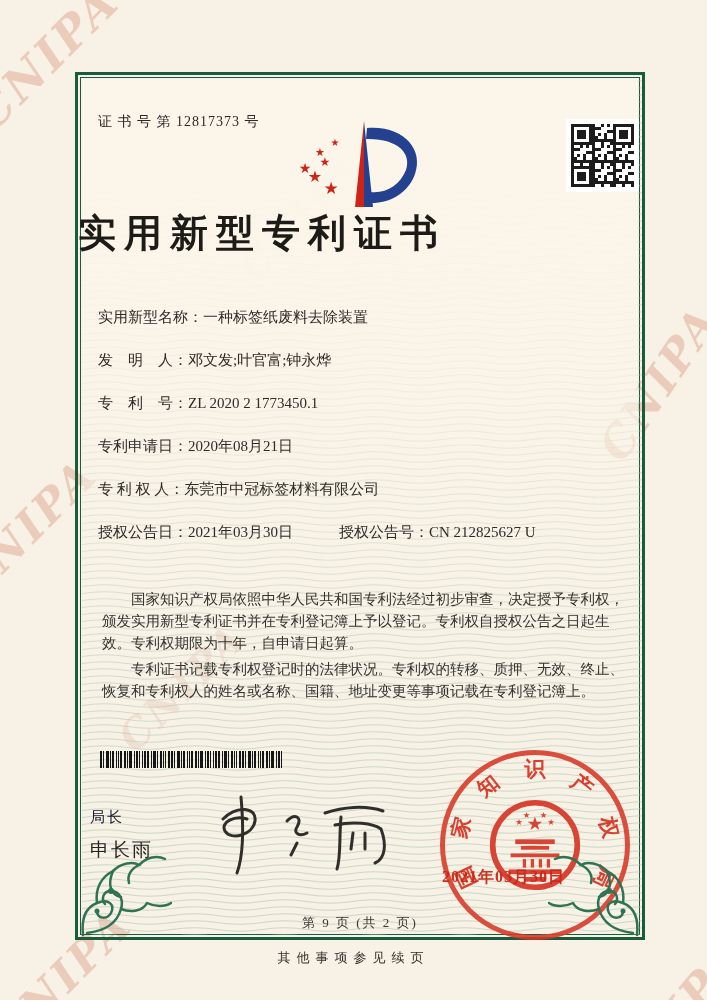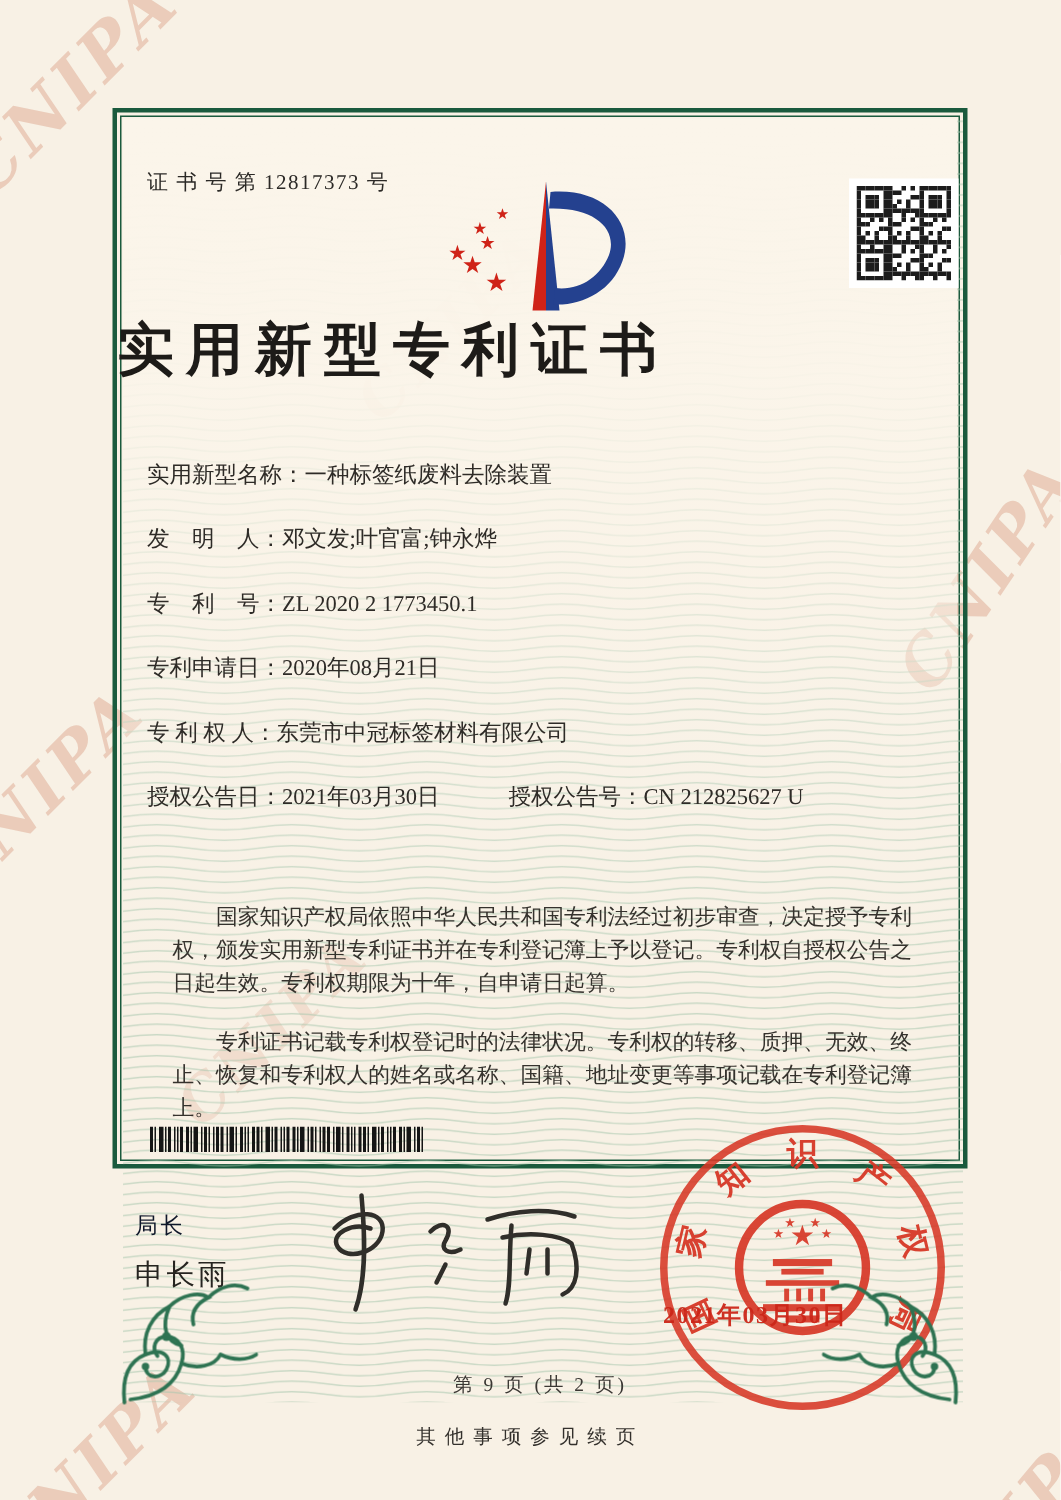--- a/index.html
+++ b/index.html
@@ -9,21 +9,21 @@
   .wm{position:absolute;z-index:1;font-family:"DejaVu Serif",serif;font-weight:bold;font-style:italic;
       color:rgba(222,168,143,0.5);letter-spacing:3px;transform-origin:0 50%;white-space:nowrap;pointer-events:none;}
   .wm1{left:-18px;top:95px;font-size:46px;transform:rotate(-45deg);}
   .wm2{left:245px;top:250px;font-size:40px;transform:rotate(-45deg);color:rgba(222,168,143,0.28);}
   .wm3{left:610px;top:430px;font-size:44px;transform:rotate(-56deg);}
   .wm4{left:-35px;top:565px;font-size:44px;transform:rotate(-45deg);}
   .wm5{left:125px;top:720px;font-size:40px;transform:rotate(-45deg);color:rgba(222,168,143,0.26);}
   .wm6{left:0px;top:1015px;font-size:44px;transform:rotate(-45deg);}
   .wm7{left:618px;top:1060px;font-size:46px;transform:rotate(-50deg);}
   
-  .frame{position:absolute;left:75px;top:72px;width:570px;height:707px;z-index:2;
+  .frame{position:absolute;left:75px;top:72px;width:570px;height:868px;z-index:2;
          border:3px solid #1a5a3d;box-sizing:border-box;}
   .frame-inner{position:absolute;inset:2px;border:1px solid #1a5a3d;pointer-events:none;}
   .waves{position:absolute;inset:4px;z-index:0;}
   .tint{position:absolute;inset:4px;z-index:1;
         background:linear-gradient(180deg,#fbf5ea 0%,rgba(251,245,234,0.93) 25%,rgba(251,245,234,0.55) 45%,rgba(248,246,238,0.18) 65%,rgba(244,246,240,0) 85%);}
   .content{position:absolute;inset:0;z-index:2;}
   .corner{position:absolute;z-index:3;top:772px;}
   .corner-left{left:-1px;}
   .corner-right{right:-1px;transform:scaleX(-1);}
   
@@ -33,21 +33,21 @@
   .title{position:absolute;left:0;right:0;top:133px;text-align:left;font-size:38px;font-weight:bold;
          letter-spacing:8px;color:#1d1b18;}
   
   .fields{position:absolute;left:20px;top:220px;width:540px;font-size:15px;}
   .f-row{height:43px;white-space:pre;display:flex;align-items:center;line-height:20px;}
   .f-label{color:#2e2b27;}
   .f-value{color:#2e2b27;}
   .pair2{margin-left:46px;}
   
   .body-text{position:absolute;left:20px;top:509px;width:536px;font-size:14.5px;line-height:22px;color:#35322d;}
-  .body-text p{margin:17px;text-indent:2em;}
+  .body-text p{margin:4px;text-indent:2em;}
   
   .barcode{position:absolute;left:22px;top:676px;line-height:0;}
   .issuer-title{position:absolute;left:12px;top:733px;font-size:15px;letter-spacing:2px;
                 font-family:"Liberation Sans","DejaVu Sans",sans-serif;color:#0f172a;}
   .issuer-name{position:absolute;left:12px;top:762px;font-size:19px;letter-spacing:2px;
                font-family:"Liberation Sans","DejaVu Sans",sans-serif;color:#262420;}
   .signature{position:absolute;left:123px;top:716px;}
   
   .seal{position:absolute;left:362px;top:675px;width:190px;height:190px;z-index:4;mix-blend-mode:multiply;}
   .seal-ring{position:absolute;inset:0;border-radius:50%;border:5px solid rgba(214,55,38,0.88);box-sizing:border-box;}

